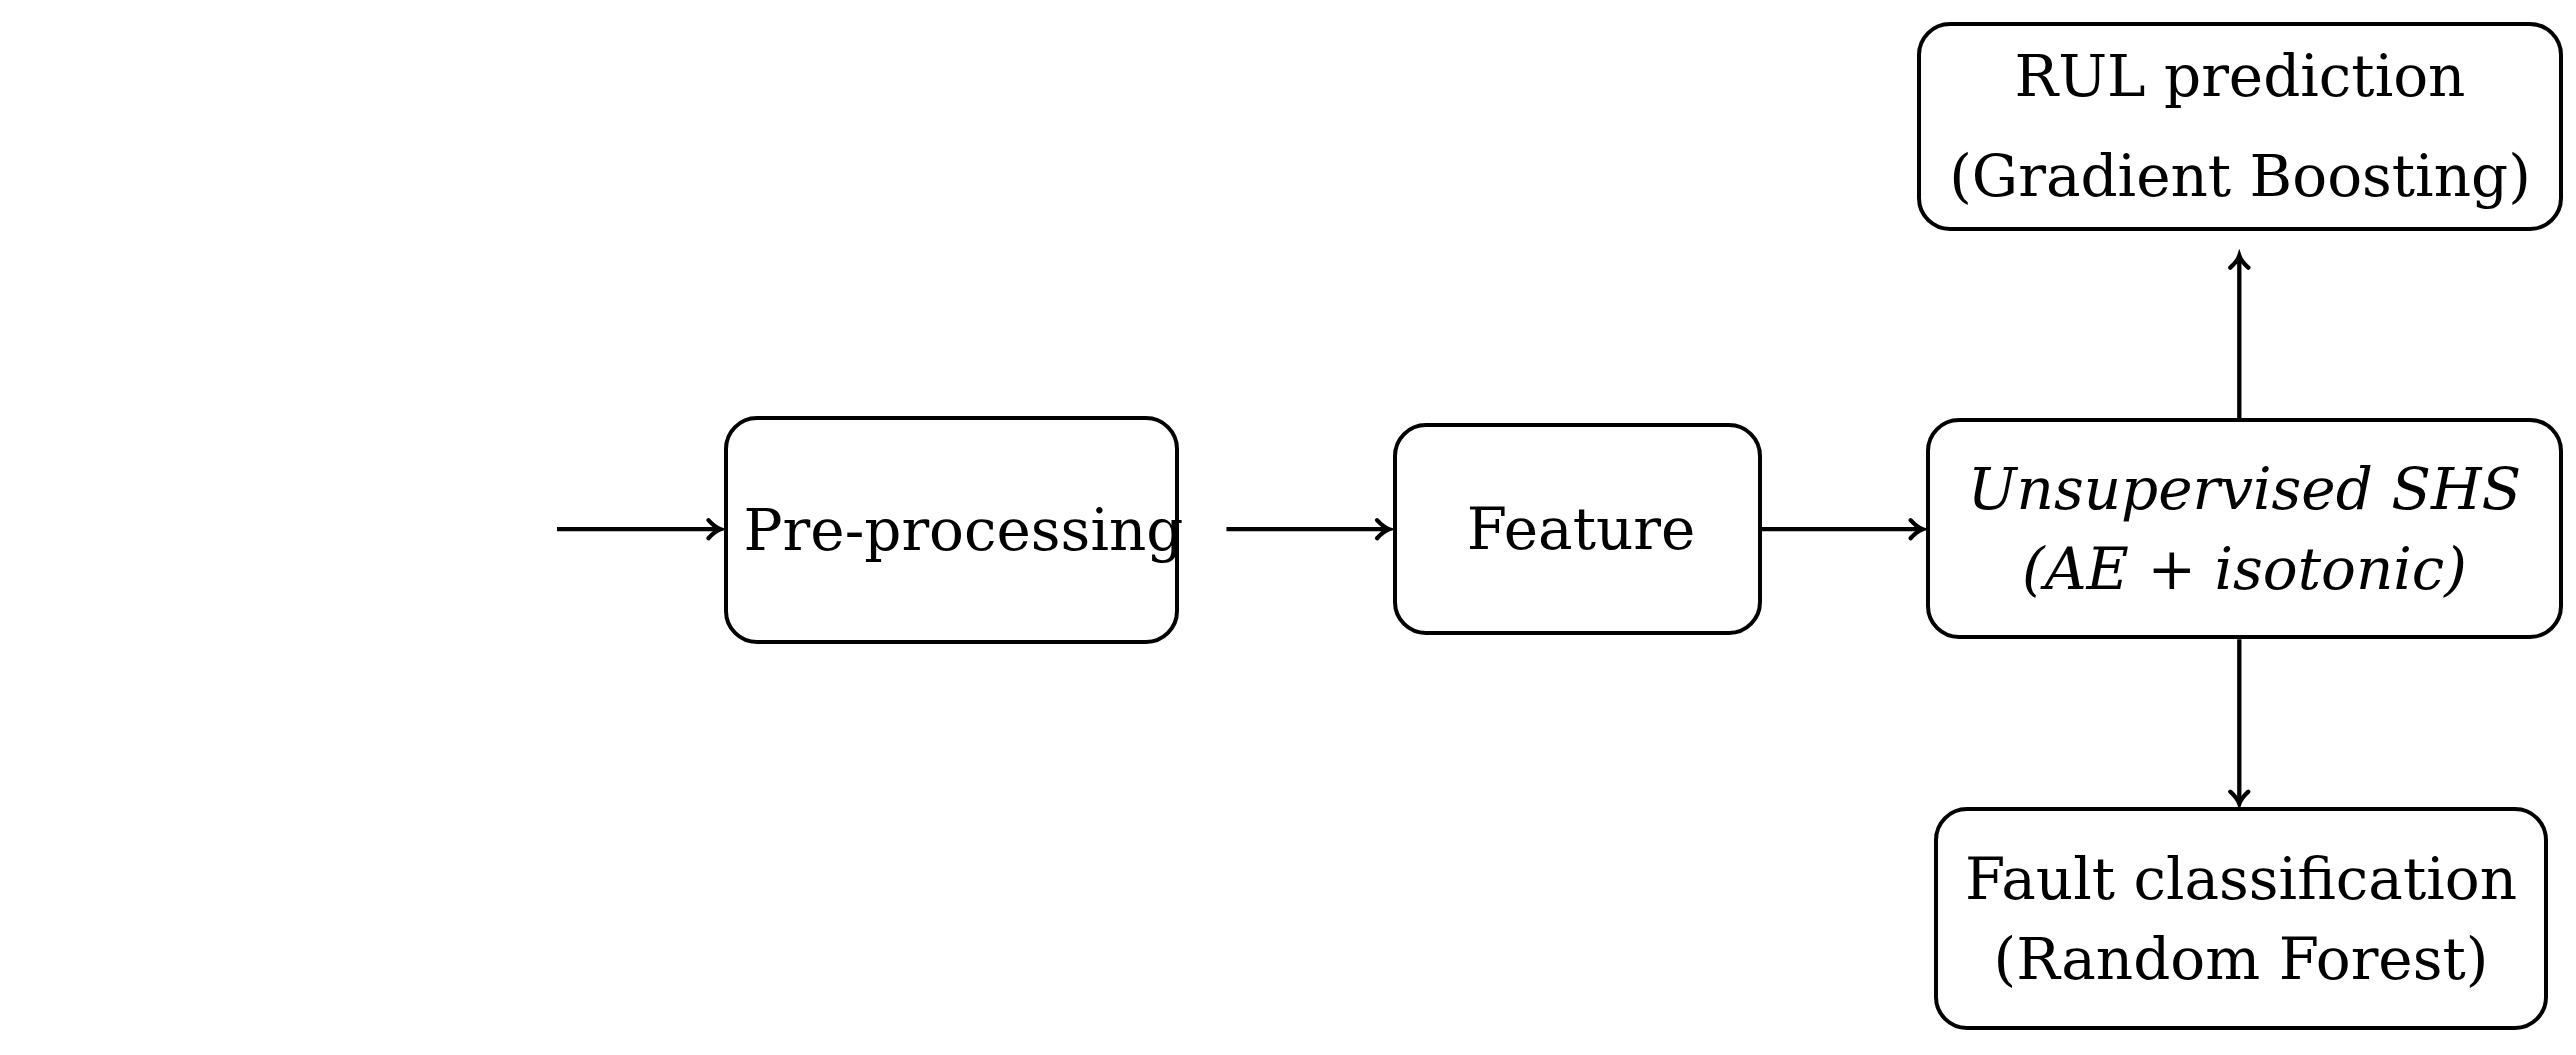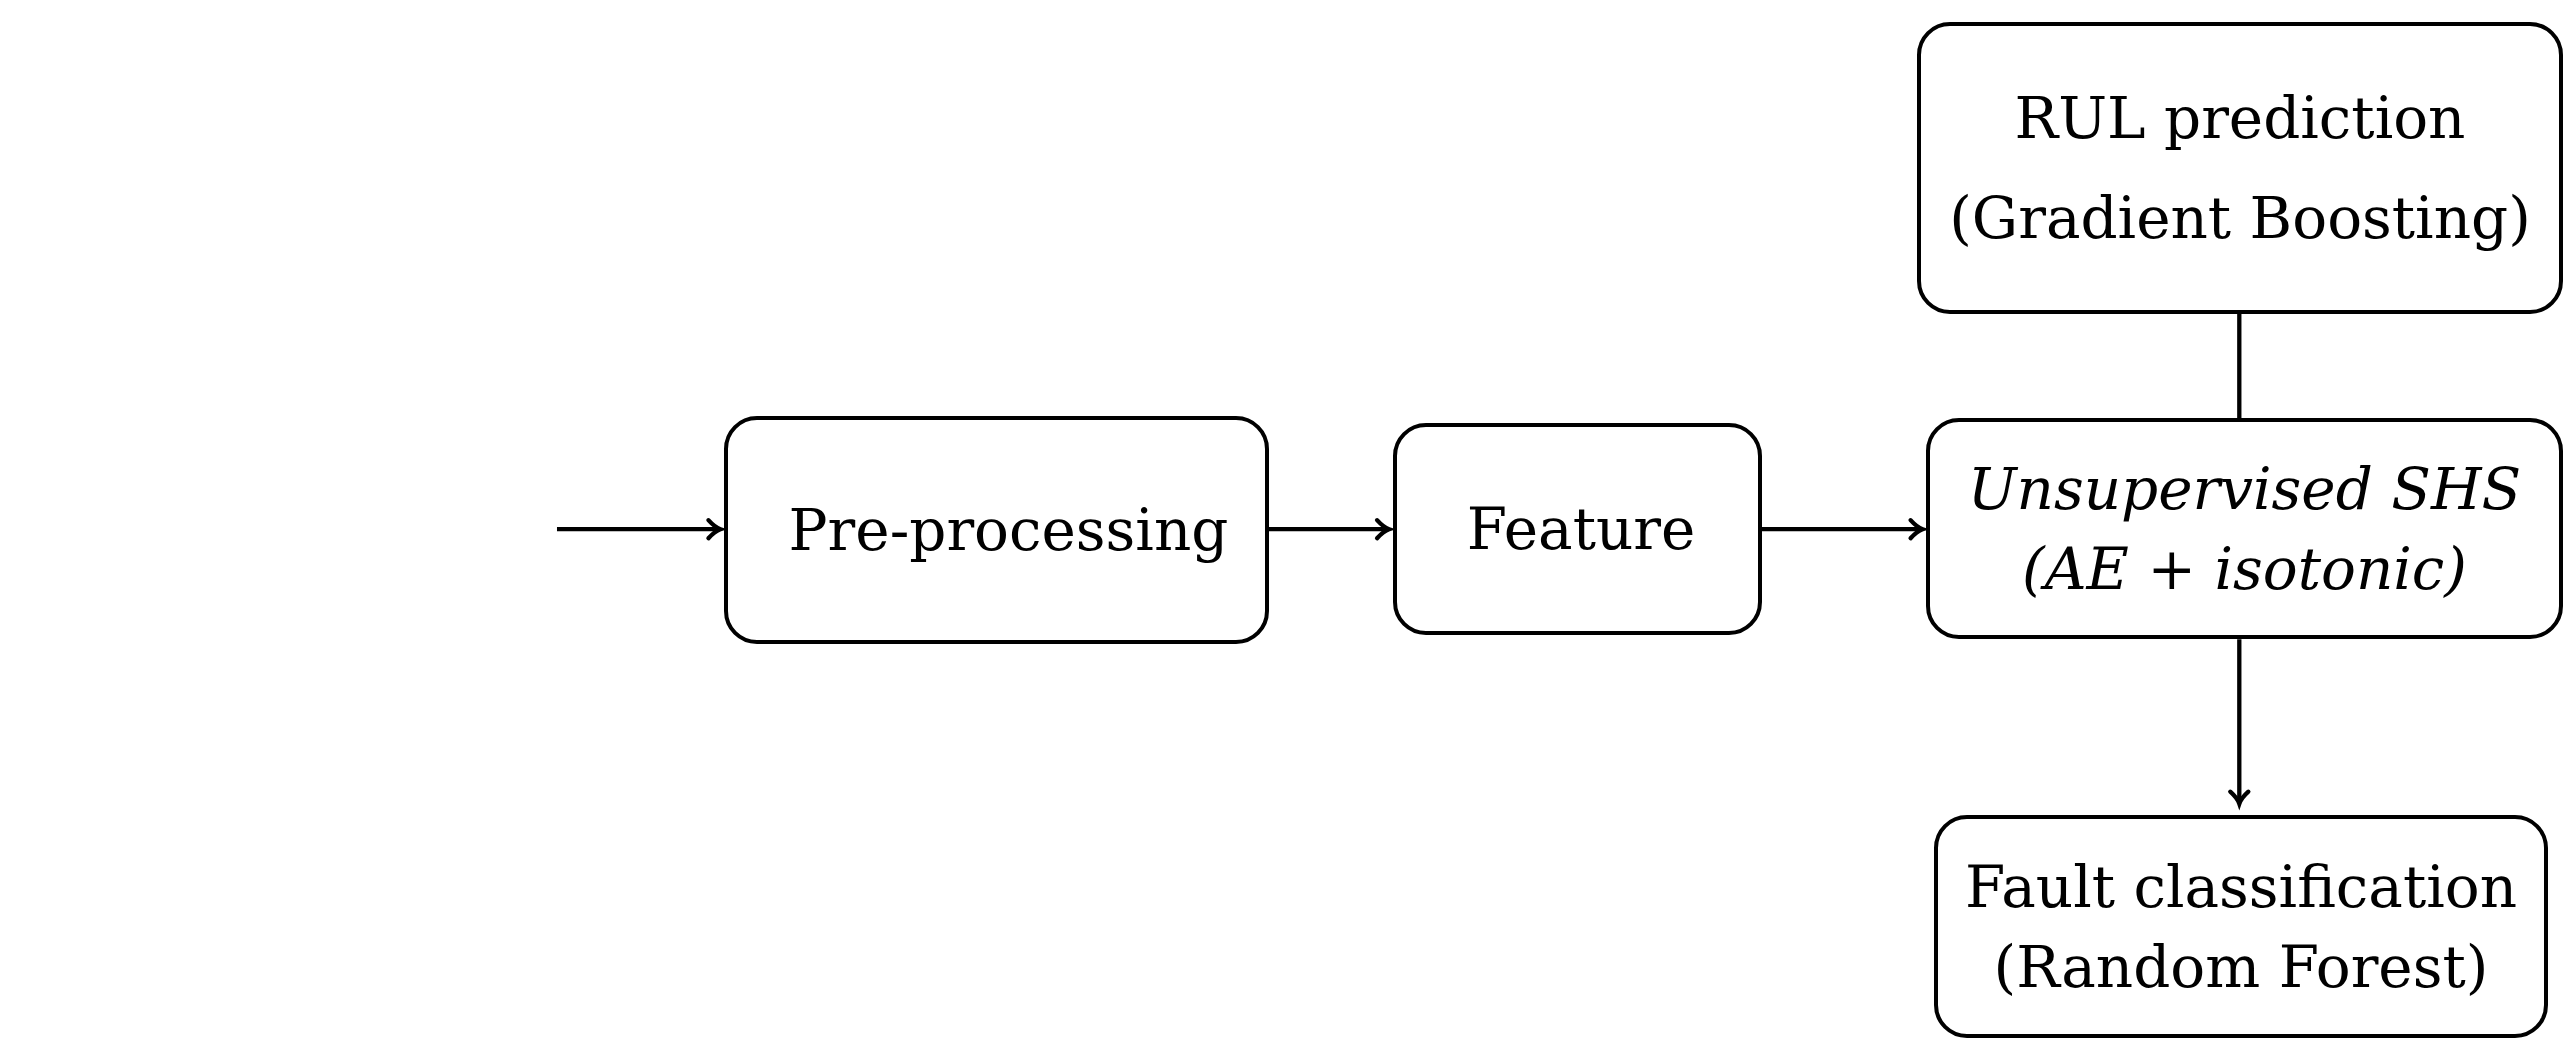--- a/index.html
+++ b/index.html
@@ -36,25 +36,25 @@
     justify-content: center;
     text-align: center;
     font-size: 58px;
     line-height: 80px;
     white-space: nowrap;
   }
   .node span { display: block; }
 
   
   #node-acquisition   { left: 17px;   top: 416px; width: 540px; height: 227px; }
-  #node-preprocessing { left: 724px;  top: 416px; width: 545px; height: 228px; padding-left: 24px; }
+  #node-preprocessing { left: 724px;  top: 416px; width: 455px; height: 228px; padding-left: 24px; }
   #node-feature       { left: 1393px; top: 423px; width: 369px; height: 212px; padding-left: 7px; }
   #node-shs           { left: 1926px; top: 418px; width: 637px; height: 221px; font-style: italic; }
-  #node-rul           { left: 1917px; top: 21.5px;  width: 646px; height: 292px; gap: 20px; }
-  #node-fault         { left: 1934px; top: 807px; width: 614px; height: 223px; margin-top: 8px; }
+  #node-rul           { left: 1917px; top: 21.5px;  width: 646px; height: 209px; gap: 20px; }
+  #node-fault         { left: 1934px; top: 807px; width: 614px; height: 223px; }
 </style>
 </head>
 <body>
 
 <div class="canvas">
 
   <svg class="edge-layer" viewBox="0 0 2993 1226" xmlns="http://www.w3.org/2000/svg">
     <defs>
       <marker id="arrow" markerUnits="userSpaceOnUse" markerWidth="44" markerHeight="44" viewBox="-22 -22 44 44" refX="-1" refY="0" orient="auto">
         <path d="M -14 -10.5 C -9.5 -5.5 -4.5 -1.5 0 0 C -4.5 1.5 -9.5 5.5 -14 10.5" fill="none" stroke="#000000" stroke-width="5" stroke-linecap="round"></path>

